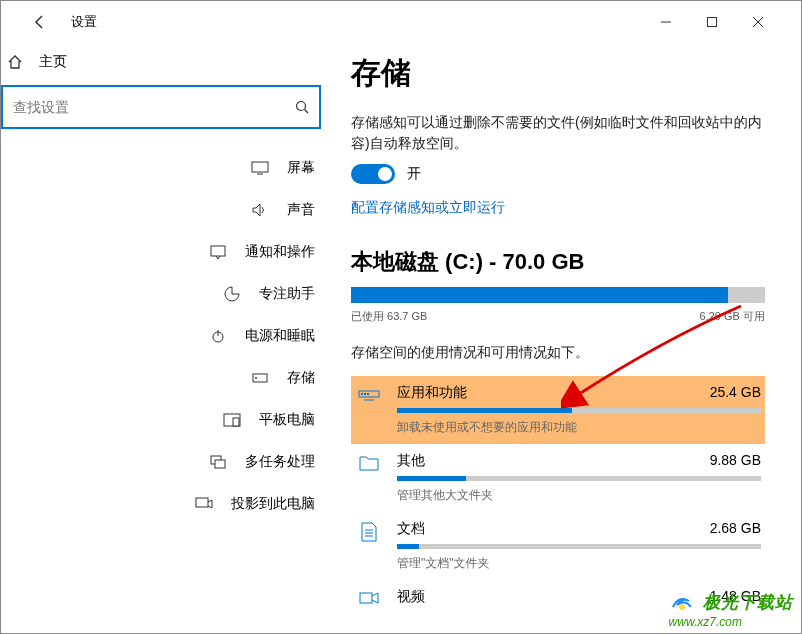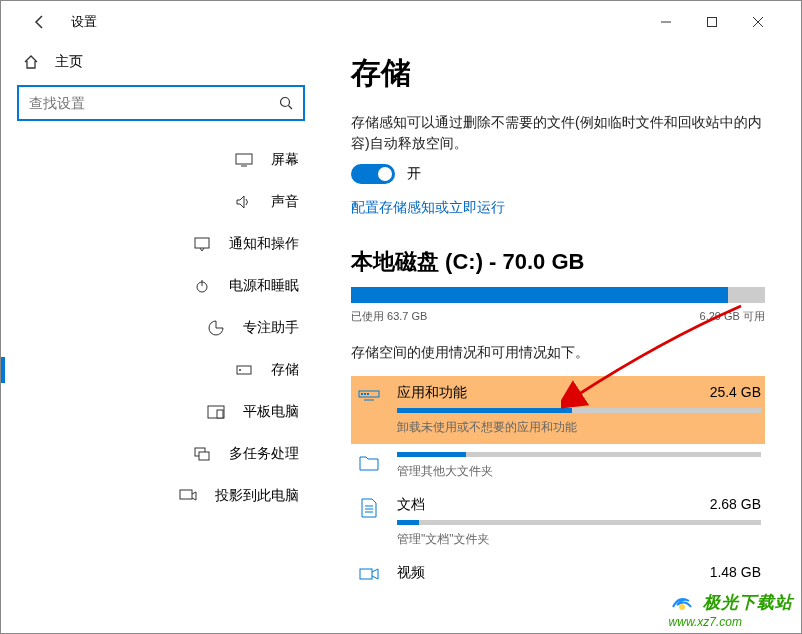--- a/index.html
+++ b/index.html
@@ -3,24 +3,24 @@
 <meta charset="utf-8">
 <style>
 * { margin: 0; padding: 0; box-sizing: border-box; font-family: "Microsoft YaHei", "Segoe UI", sans-serif; }
 body { background: #fff; width: 802px; height: 634px; overflow: hidden; border: 1px solid #888; position: relative; }
 .titlebar { height: 42px; display: flex; align-items: center; padding: 0 20px; }
 .titlebar .back { width: 36px; height: 36px; display: flex; align-items: center; justify-content: center; font-size: 18px; color: #333; cursor: pointer; }
 .titlebar .title { font-size: 13px; margin-left: 14px; color: #000; }
 .titlebar .spacer { flex: 1; }
 .titlebar .winbtn { width: 46px; height: 32px; display: flex; align-items: center; justify-content: center; font-size: 11px; color: #333; cursor: pointer; }
 .container { display: flex; height: calc(100% - 42px); }
-.sidebar { width: 320px; padding: 0 16px; }
+.sidebar { width: 320px; padding: 0 0; }
 .home-row { display: flex; align-items: center; gap: 16px; padding: 10px 6px 14px 6px; cursor: pointer; }
 .home-row .label { font-size: 14px; }
-.search-box { border: 2px solid #0078d4; height: 36px; display: flex; align-items: center; padding: 0 10px; margin-bottom: 18px; }
+.search-box { border: 2px solid #0078d4; height: 44px; display: flex; align-items: center; padding: 0 10px; margin-bottom: 18px; }
 .search-box input { border: none; outline: none; flex: 1; font-size: 14px; background: transparent; }
 .search-box .icon { font-size: 14px; color: #333; }
 .section-label { font-size: 13px; font-weight: 600; padding: 4px 6px 16px 6px; }
 .navlist { display: flex; flex-direction: column; }
 .navitem { display: flex; align-items: center; gap: 18px; padding: 12px 6px; cursor: pointer; font-size: 14px; position: relative; justify-content: flex-end; }
 .navitem .icon { width: 18px; display: flex; align-items: center; justify-content: center; color: #333; }
 .navitem.selected::before { content: ""; position: absolute; left: -16px; top: 8px; bottom: 8px; width: 4px; background: #0078d4; }
 .main { flex: 1; padding: 10px 36px 0 30px; overflow: hidden; }
 .page-title { font-size: 30px; font-weight: 600; margin-bottom: 18px; }
 .desc { font-size: 14px; color: #222; line-height: 1.5; margin-bottom: 10px; }
@@ -118,33 +118,33 @@
             <svg width="16" height="14" viewBox="0 0 16 14">
               <rect x="1" y="1" width="14" height="10" stroke="#333" fill="none"></rect>
               <path d="M6 11 L8 14 L10 11" stroke="#333" fill="none"></path>
             </svg>
           </span>
         <span>通知和操作</span>
       </div>
       <div class="navitem">
         <span class="icon">
             <svg width="16" height="16" viewBox="0 0 16 16">
+              <path d="M8 1 A7 7 0 1 0 15 8 L8 8 Z" stroke="#333" fill="none"></path>
+            </svg>
+          </span>
+        <span>专注助手</span>
+      </div>
+      <div class="navitem">
+        <span class="icon">
+            <svg width="16" height="16" viewBox="0 0 16 16">
               <circle cx="8" cy="9" r="5" stroke="#333" fill="none"></circle>
               <line x1="8" y1="2" x2="8" y2="8" stroke="#333"></line>
             </svg>
           </span>
         <span>电源和睡眠</span>
-      </div>
-      <div class="navitem">
-        <span class="icon">
-            <svg width="16" height="16" viewBox="0 0 16 16">
-              <path d="M8 1 A7 7 0 1 0 15 8 L8 8 Z" stroke="#333" fill="none"></path>
-            </svg>
-          </span>
-        <span>专注助手</span>
       </div>
       <div class="navitem selected">
         <span class="icon">
             <svg width="16" height="14" viewBox="0 0 16 14">
               <rect x="1" y="3" width="14" height="8" stroke="#333" fill="none"></rect>
               <circle cx="4" cy="7" r="1" fill="#333"></circle>
             </svg>
           </span>
         <span>存储</span>
       </div>
@@ -221,20 +221,24 @@
       </div>
     </div>
 
     <div class="cat">
       <div class="iconbox">
           <svg width="20" height="18" viewBox="0 0 20 18">
             <path d="M1 3 H7 L9 5 H19 V16 H1 Z" stroke="#0078d4" fill="none"></path>
           </svg>
         </div>
       <div class="body">
+        <div class="row1">
+            <span>其他</span>
+            <span>9.88 GB</span>
+          </div>
         <div class="bar">
             <div class="fill" style="width:19%"></div>
           </div>
         <div class="sub">管理其他大文件夹</div>
       </div>
     </div>
 
     <div class="cat">
       <div class="iconbox">
           <svg width="18" height="20" viewBox="0 0 18 20">

